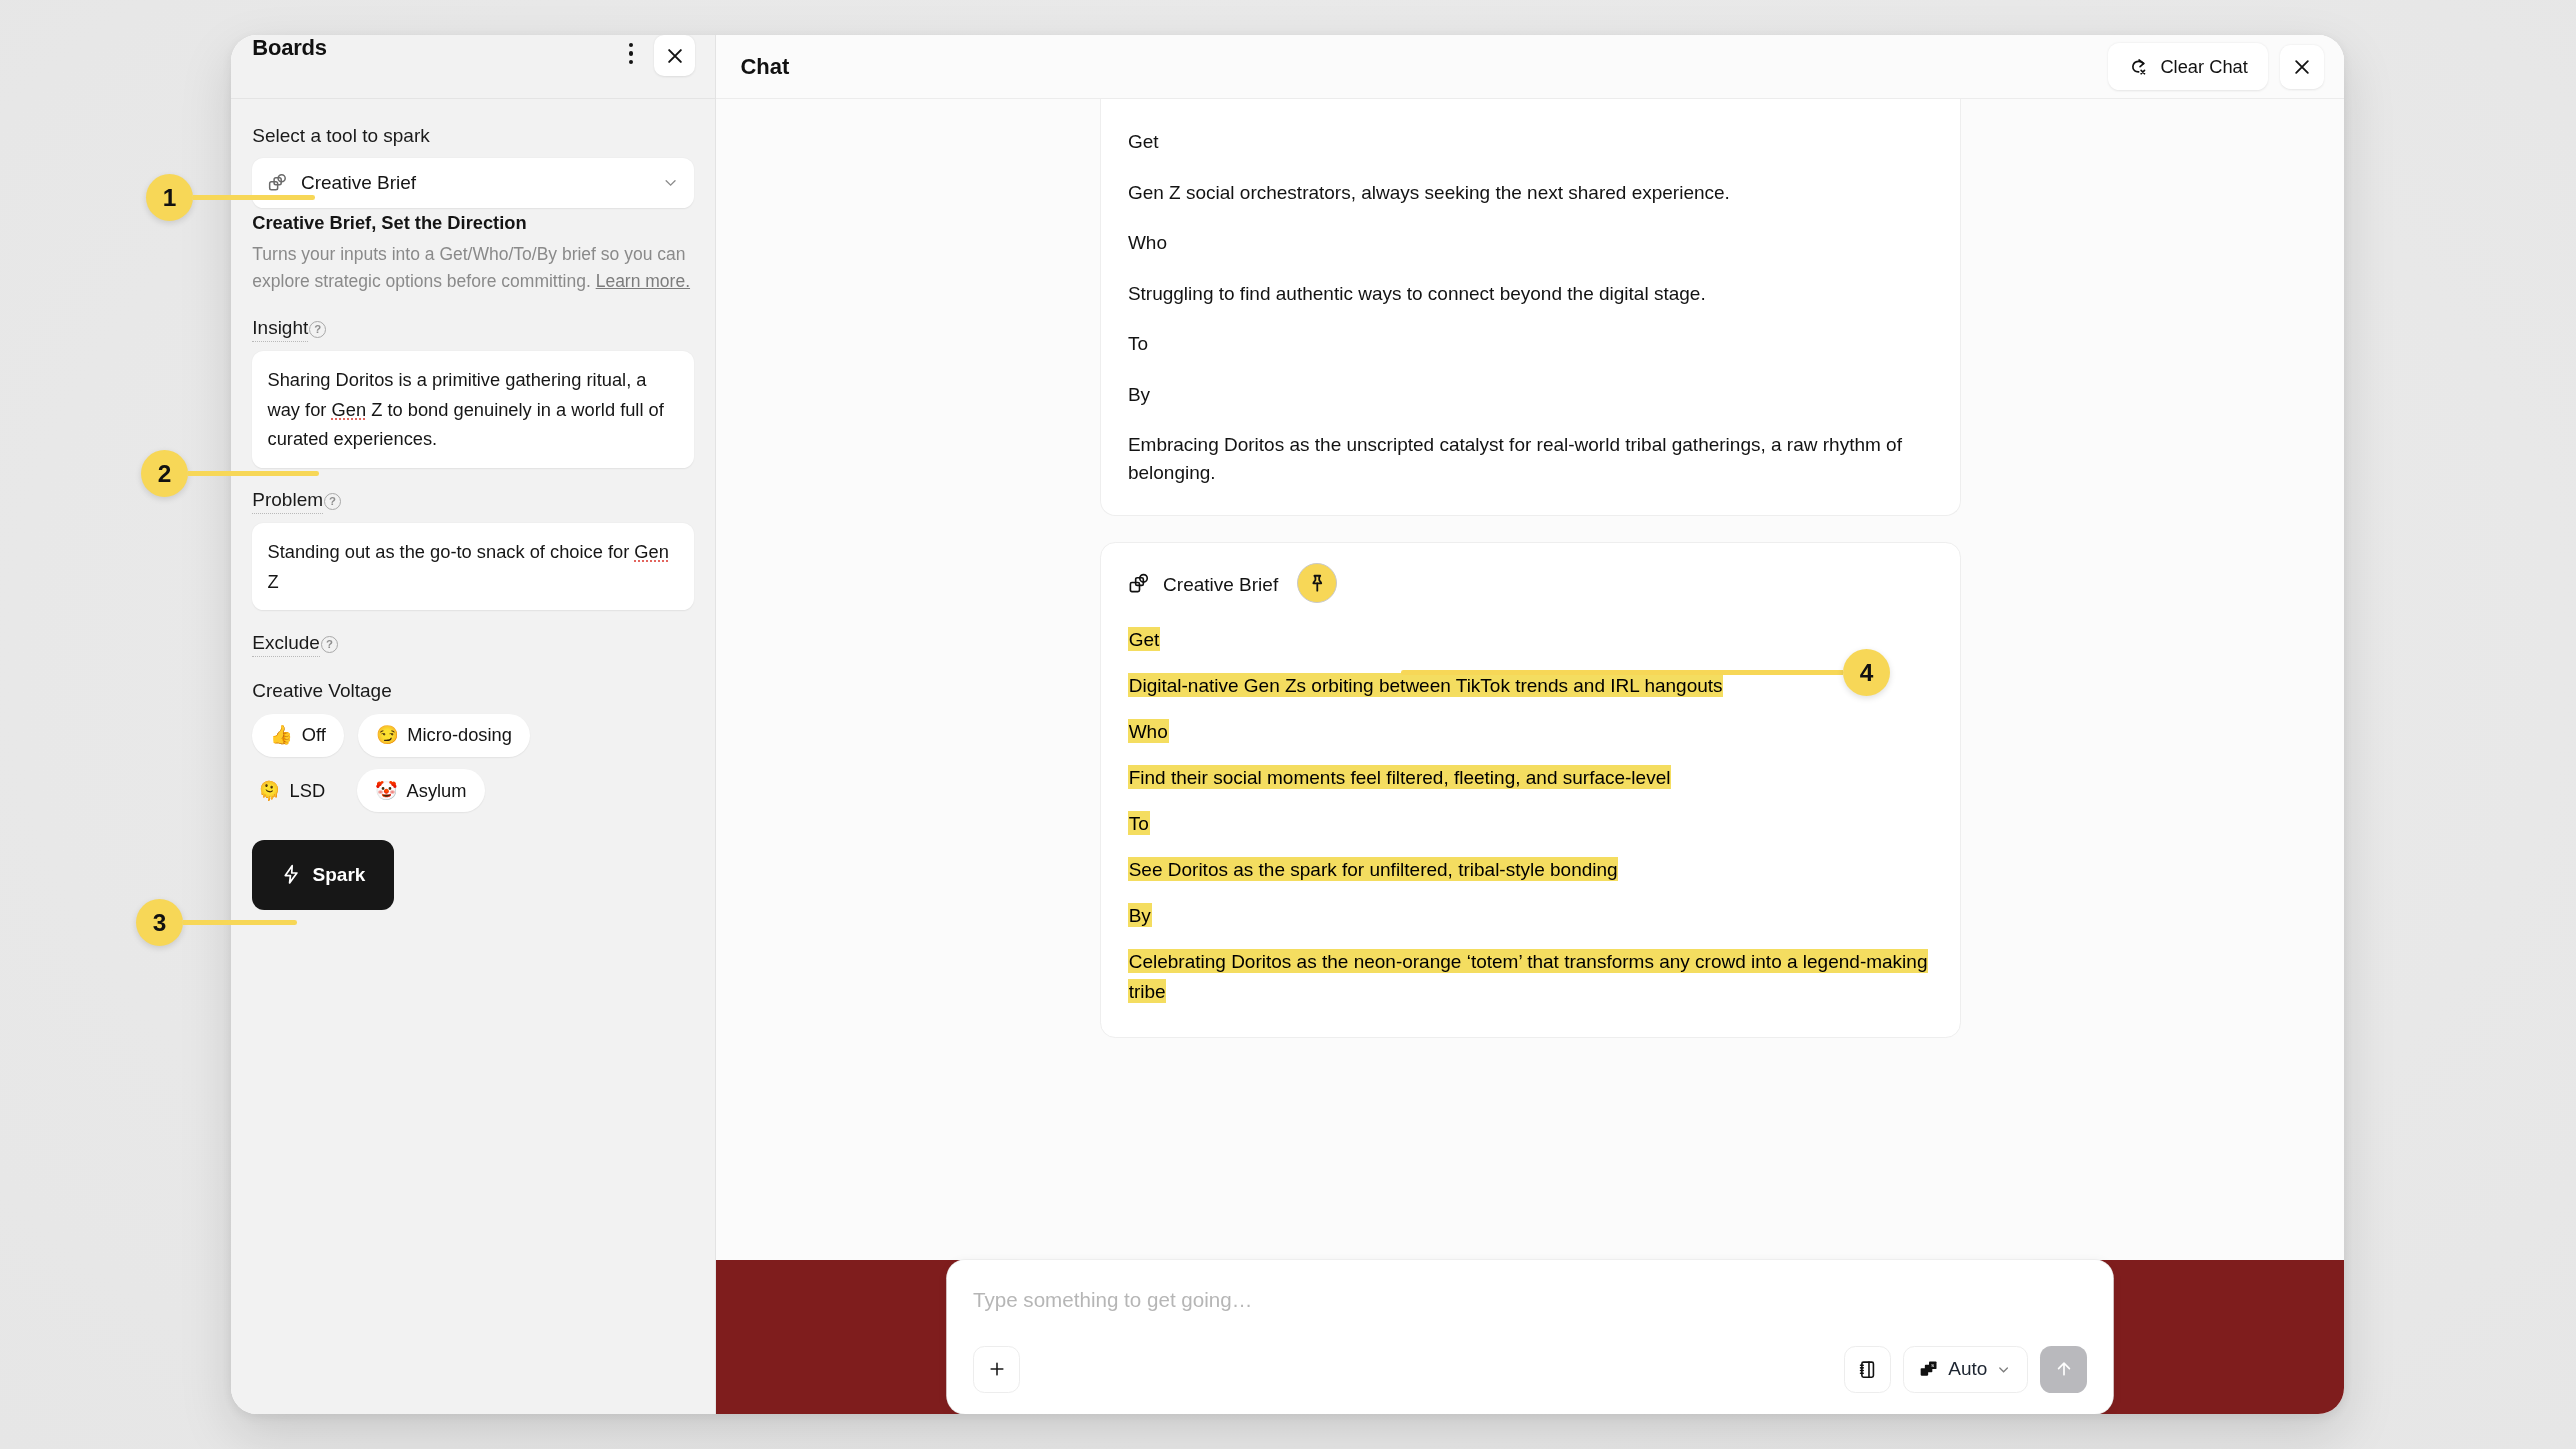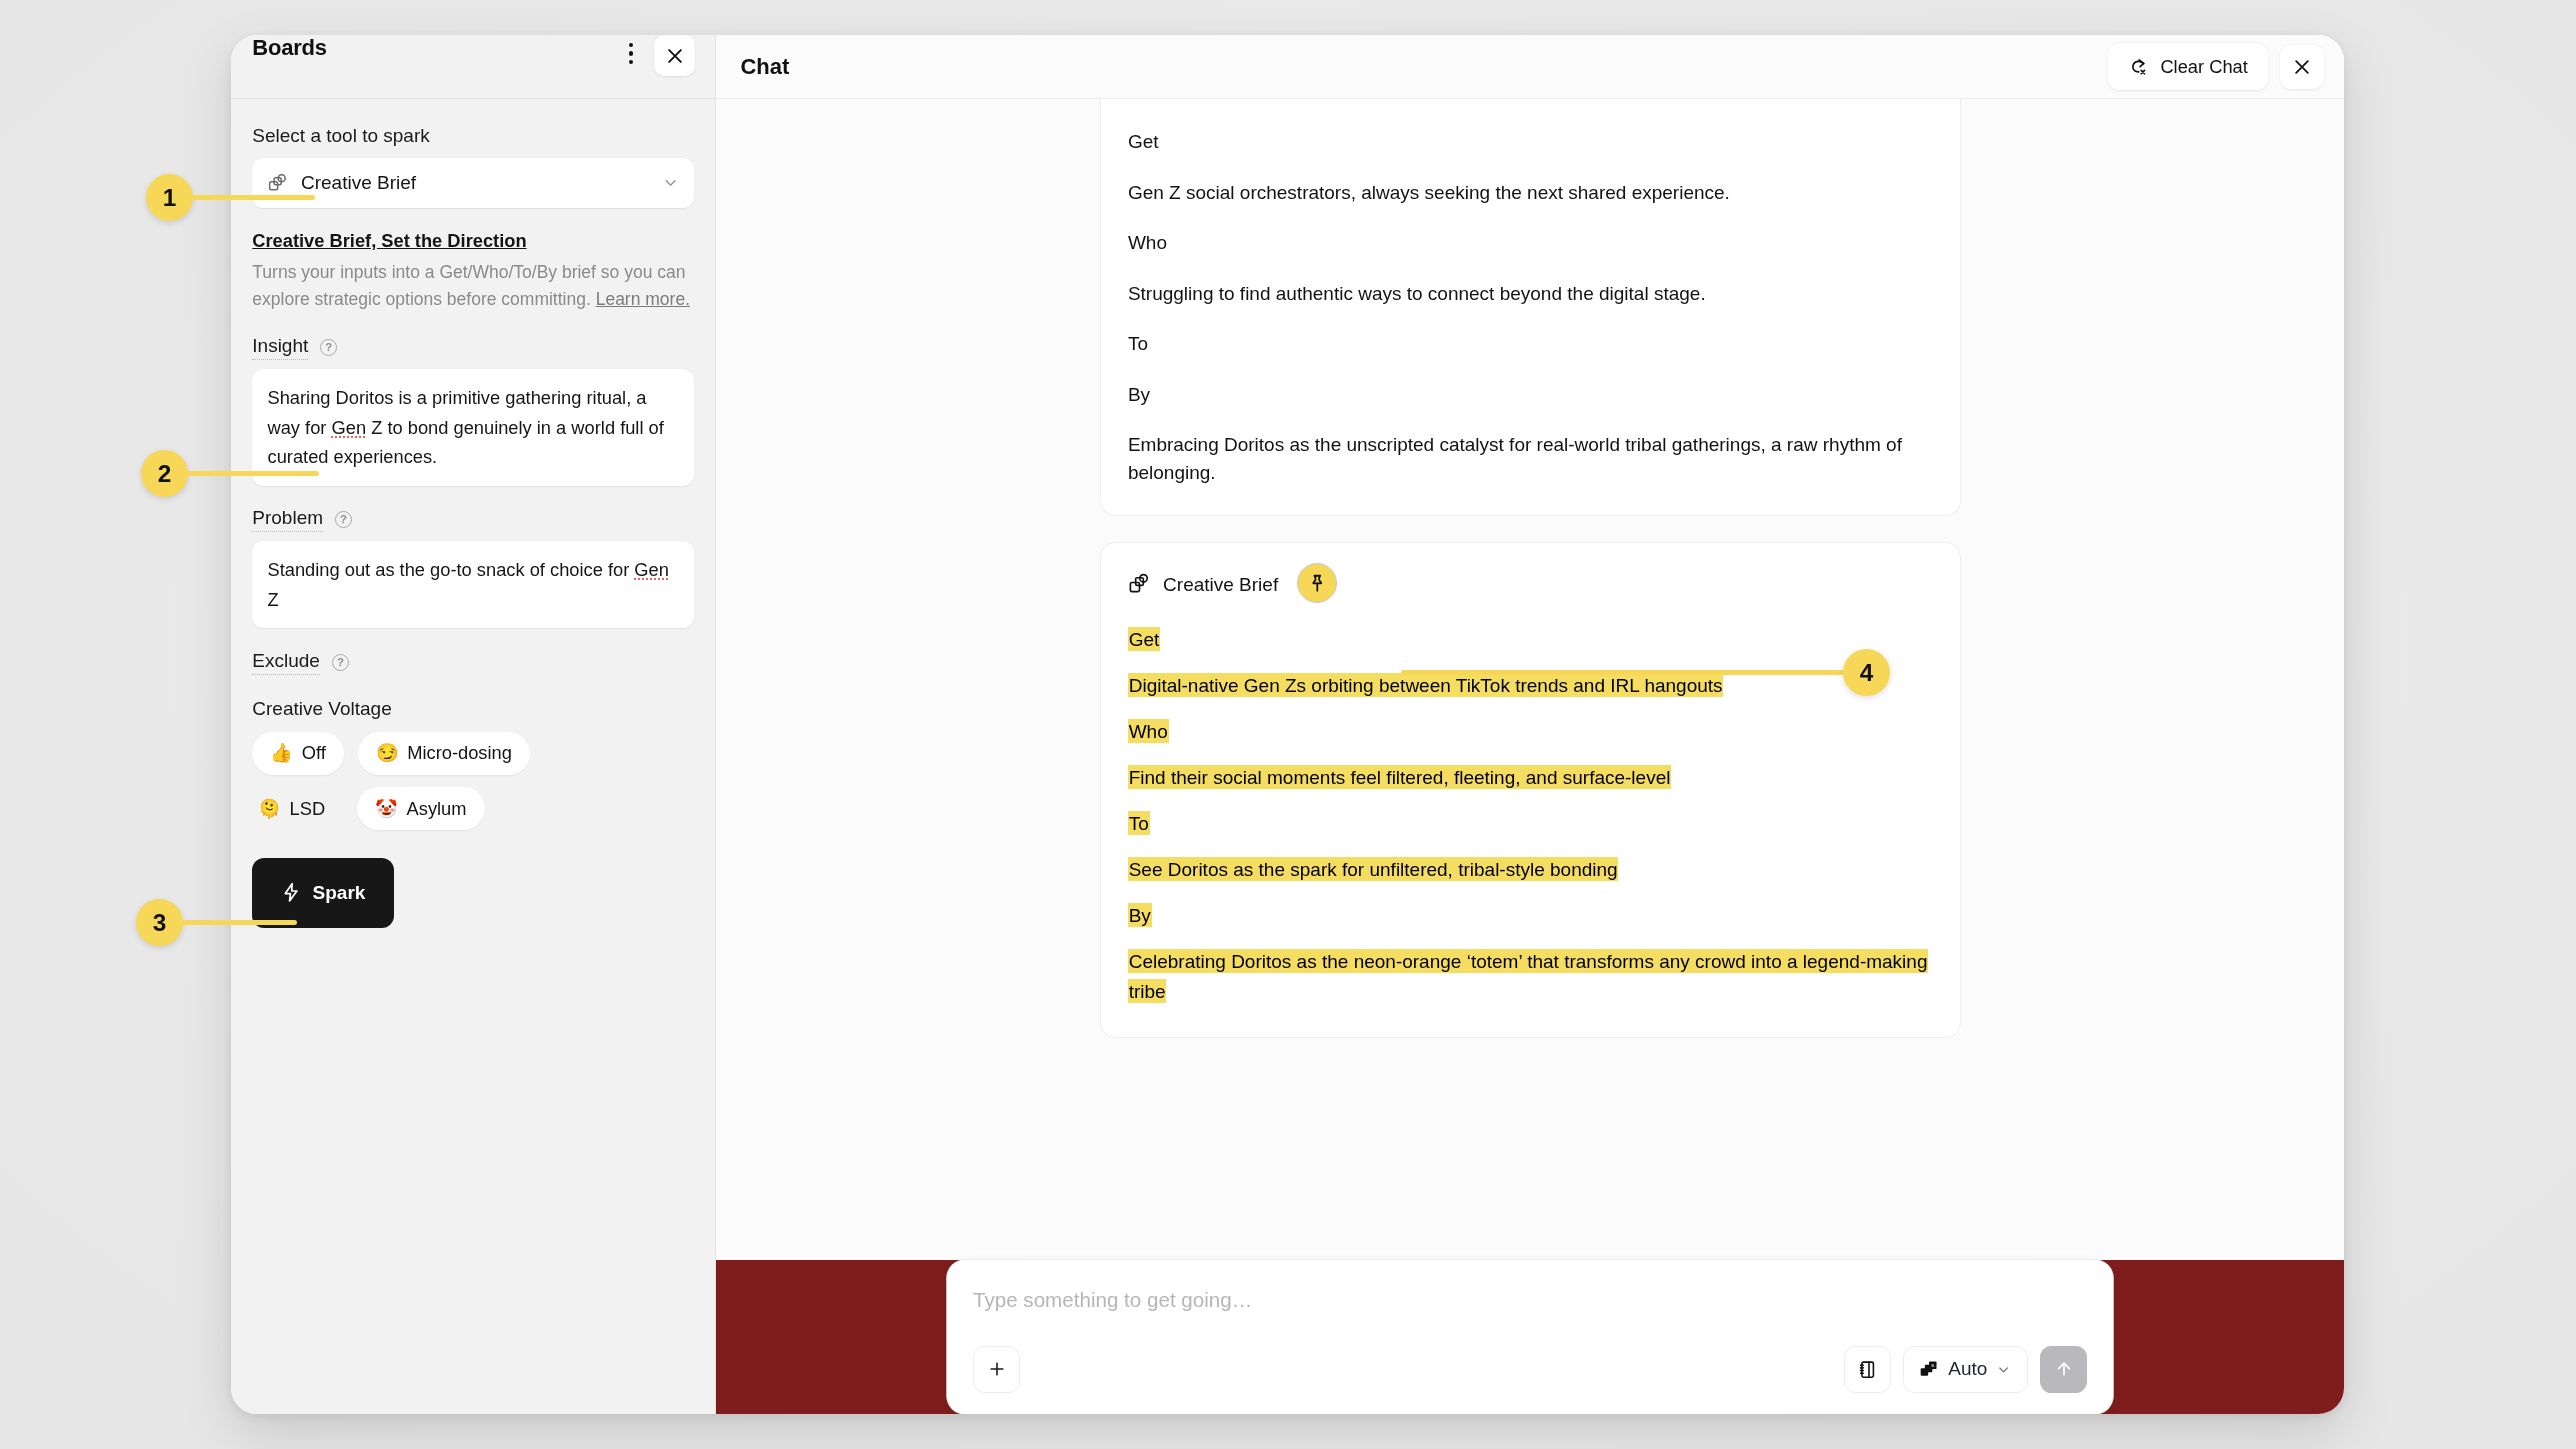--- a/index.html
+++ b/index.html
@@ -53,27 +53,27 @@
   .field-label { font-size: 19px; color: #1a1a1a; margin-bottom: 10.7px; }
   .select-box {
     height: 50px; background: #fff; border-radius: 11.4px;
     display: flex; align-items: center; padding: 0 15.2px;
     box-shadow: 0 0.8px 1.5px rgba(0,0,0,.07); cursor: pointer;
   }
   .select-icon { margin-right: 12.2px; display:flex; align-items:center; }
   .select-value { font-size: 19px; color: #151515; flex: 1; }
   .chev { width: 15.2px; height: 15.2px; }
 
-  .tool-title { font-size: 18.3px; font-weight: 700; color: #141414; margin-top: 22px; text-decoration: underline; }
+  .tool-title { font-size: 18.3px; font-weight: 700; color: #141414; margin-top: 4px; }
   .tool-desc {
     font-size: 17.5px; line-height: 1.55; color: #8a8a8a; margin-top: 7.6px;
   }
   .tool-desc a { color: #7c7c7c; text-decoration: underline; }
 
-  .label-row { display: flex; align-items: center; gap: 12px; margin-top: 21.3px; margin-bottom: 9.1px; }
+  .label-row { display: flex; align-items: center; gap: 1px; margin-top: 21.3px; margin-bottom: 9.1px; }
   .label-text {
     font-size: 19px; color: #1a1a1a;
     border-bottom: 1.5px dotted #b9b9b9; padding-bottom: 2.3px;
   }
   .help-icon {
     width: 17px; height: 17px; border-radius: 50%;
     border: 1.2px solid #a8a8a8; color: #8e8e8e;
     font-size: 11.4px; line-height: 14.5px; text-align: center; font-weight: 600; cursor: pointer;
   }
 

